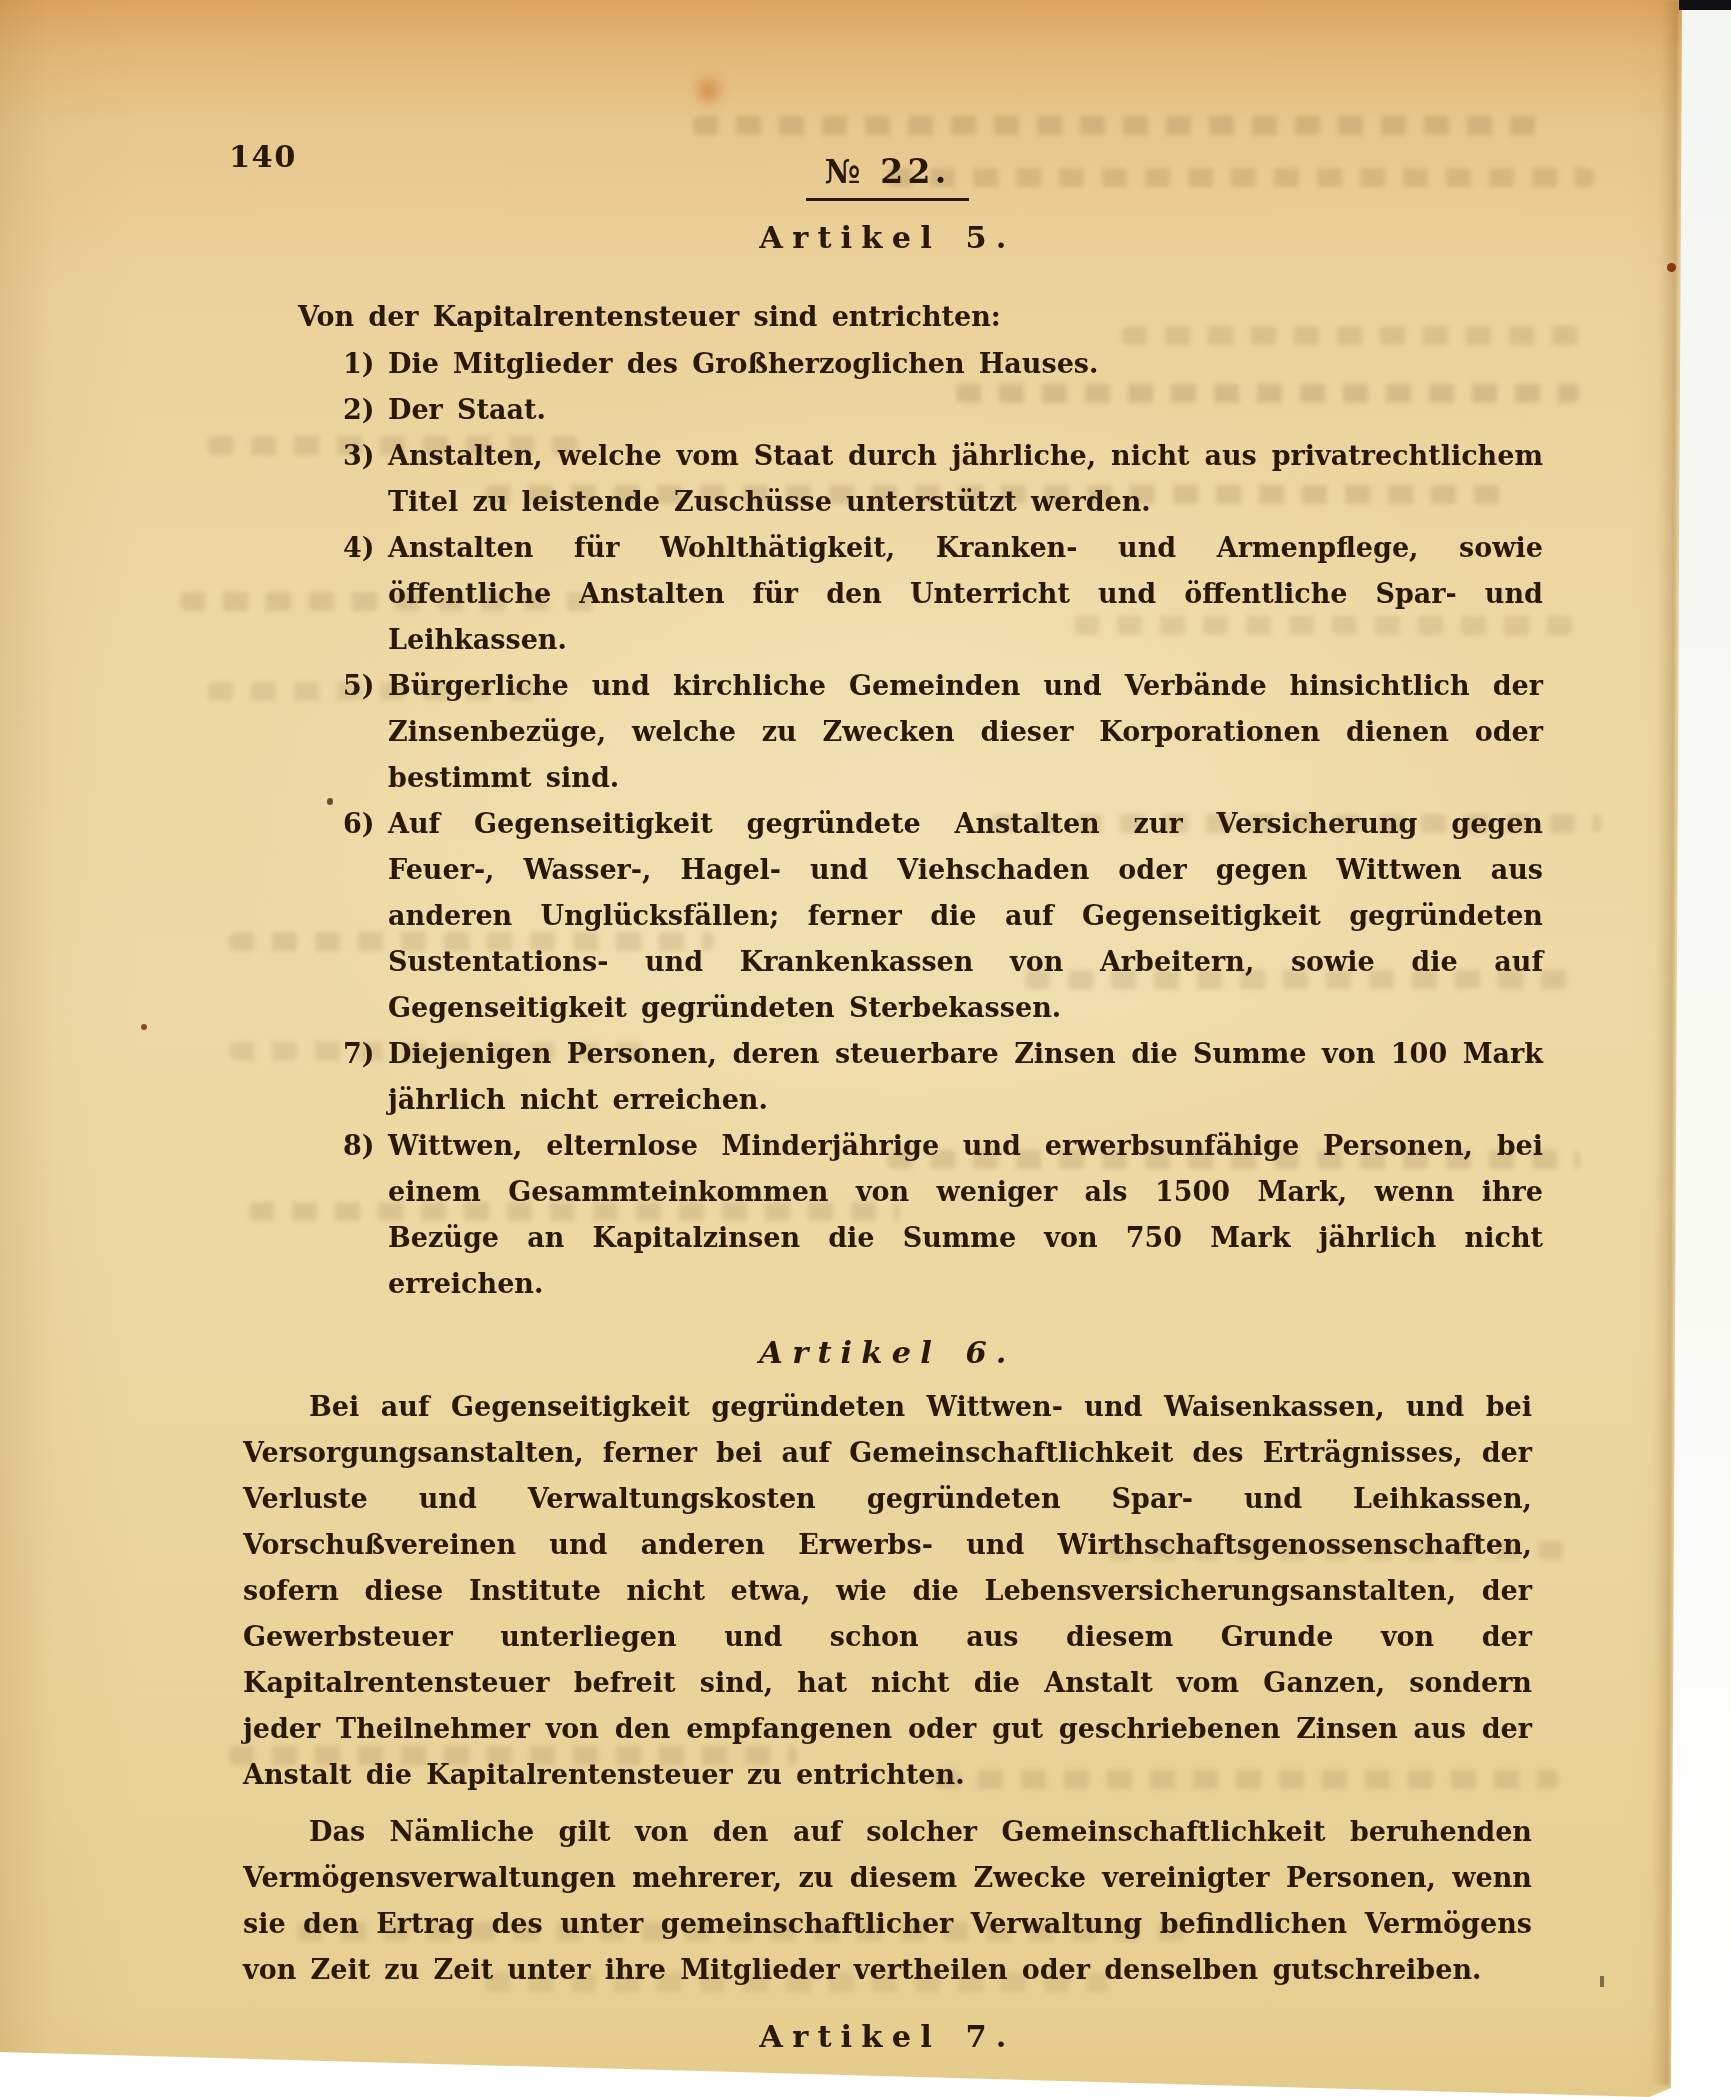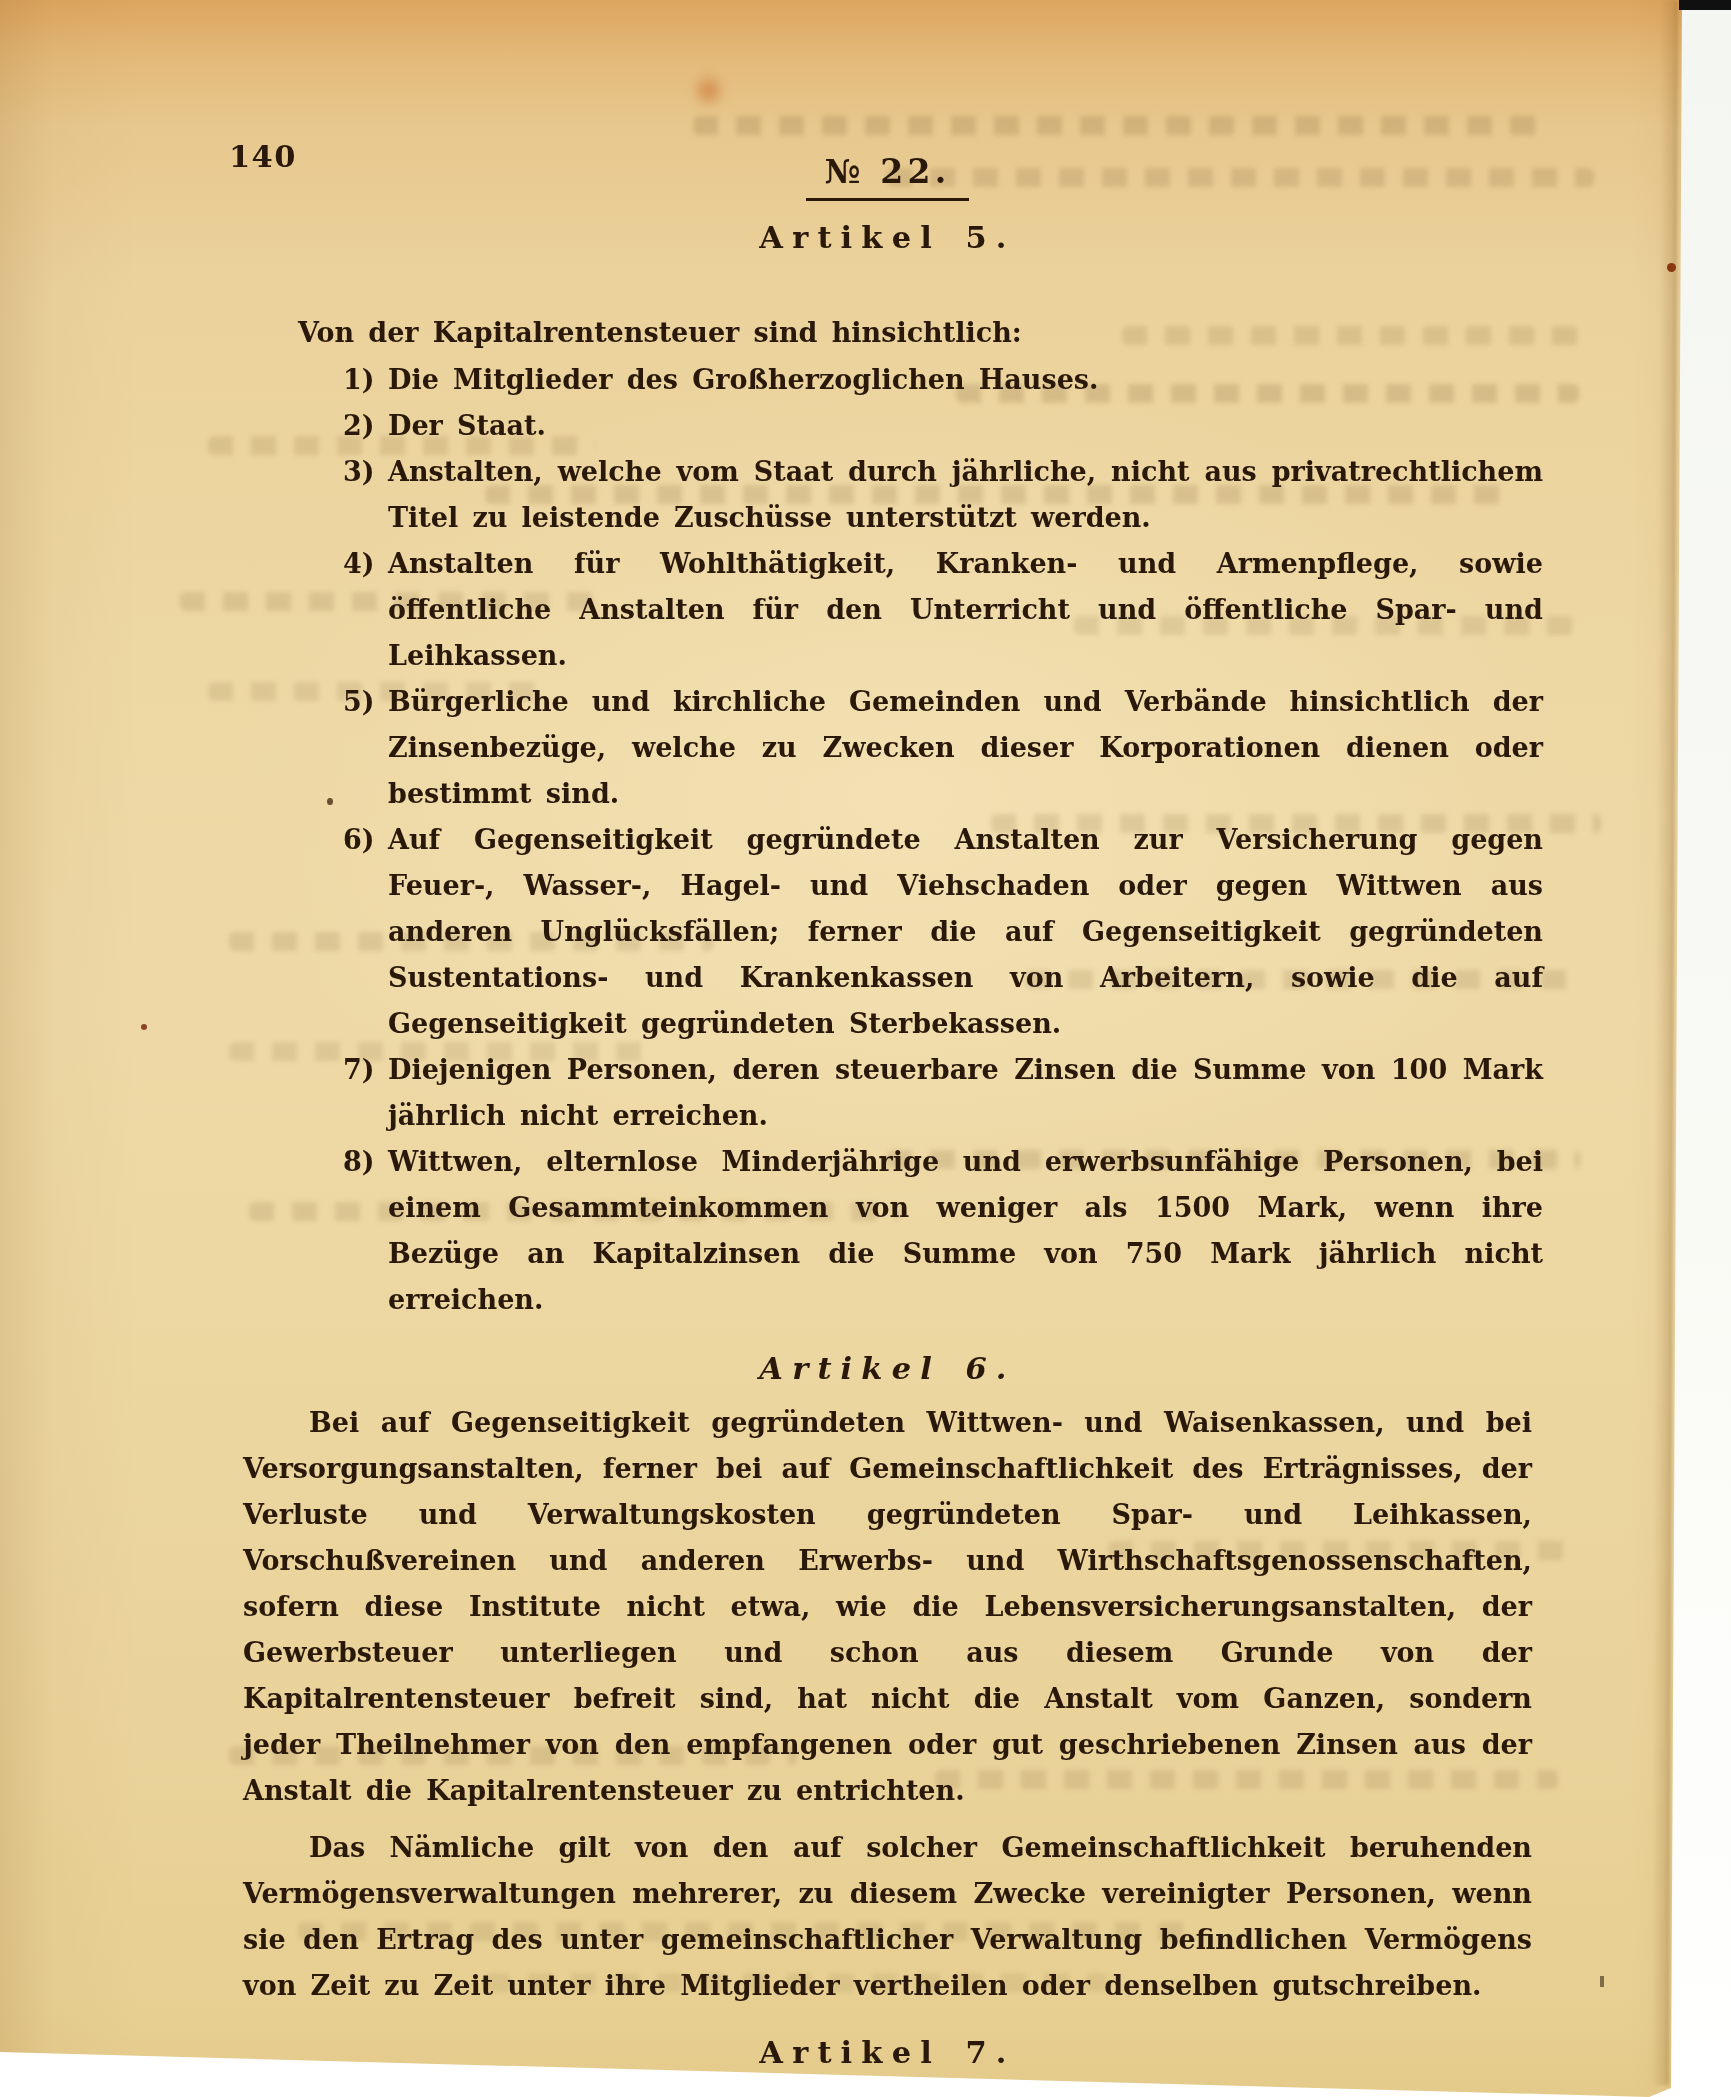--- a/index.html
+++ b/index.html
@@ -59,21 +59,21 @@
   }
   .content{
     position:absolute;left:232px;top:216px;width:1311px;z-index:4;
     font-size:27px;font-weight:bold;line-height:46px;word-spacing:4.8px;
     text-align:justify;
   }
   .art-heading{
     text-align:center;font-size:30.5px;letter-spacing:0.30em;font-weight:bold;
     line-height:42px;
   }
-  .h5{margin-bottom:52px;}
+  .h5{margin-bottom:36px;}
   .h6{margin-top:23.6px;font-style:italic;}
   .h7{margin-top:22px;margin-bottom:37px;}
   .intro{text-indent:66px;text-align:left;}
   .law-list{margin-top:1.4px;}
   .law-item{position:relative;padding-left:156px;}
   .law-item .num{position:absolute;left:111px;top:0;}
   .para{text-indent:66px;margin:11px;}
 </style>
 </head>
 <body>
@@ -115,21 +115,21 @@
 <div class="page-number ink">140</div>
 
 <div class="masthead ink">
   <span class="issue">№ 22.</span>
 </div>
 
 <div class="content ink">
 
   <div class="art-heading h5">Artikel 5.</div>
 
-  <div class="intro">Von der Kapitalrentensteuer sind hinsichtlich:</div>
+  <div class="intro">Von der Kapitalrentensteuer sind entrichten:</div>
 
   <div class="law-list">
     <div class="law-item">
       <span class="num">1)</span>
       <span>Die Mitglieder des Großherzoglichen Hauses.</span>
     </div>
     <div class="law-item">
       <span class="num">2)</span>
       <span>Der Staat.</span>
     </div>

